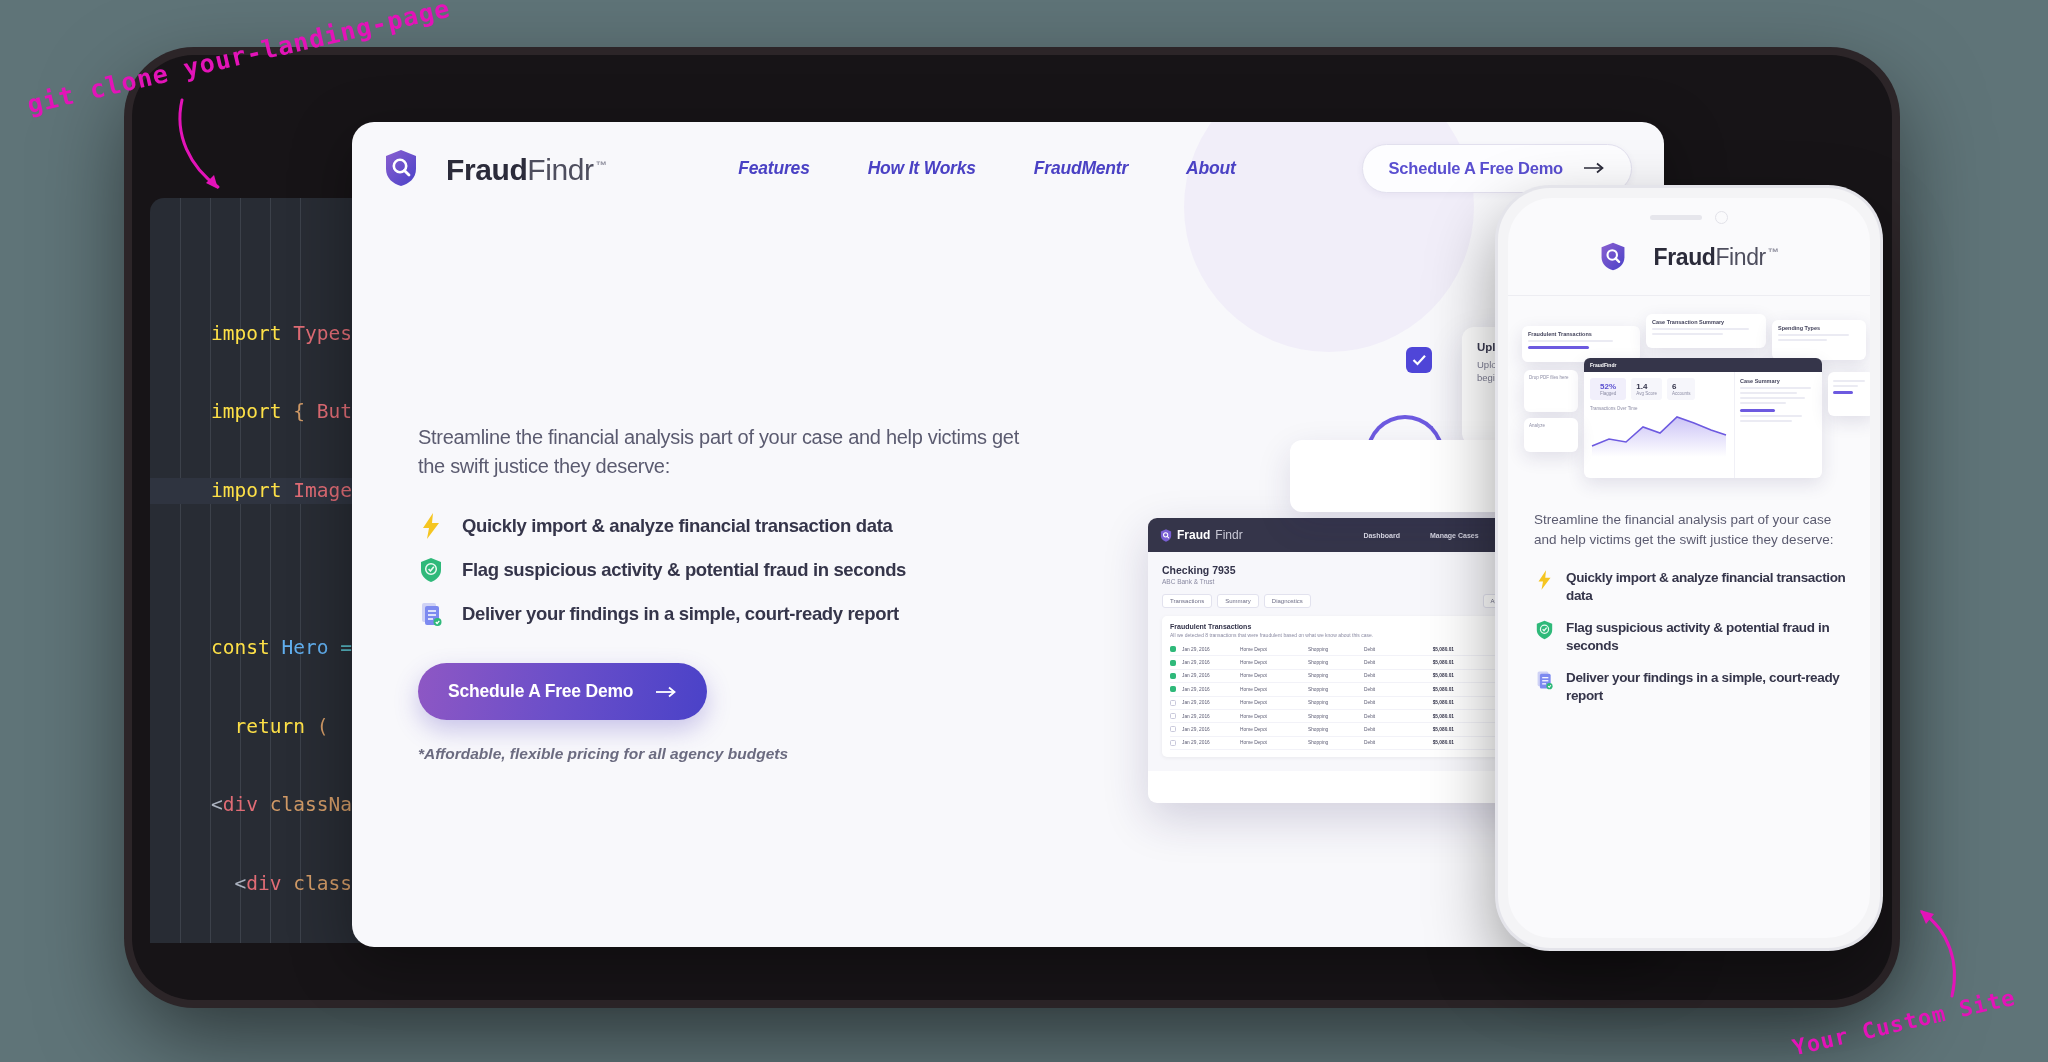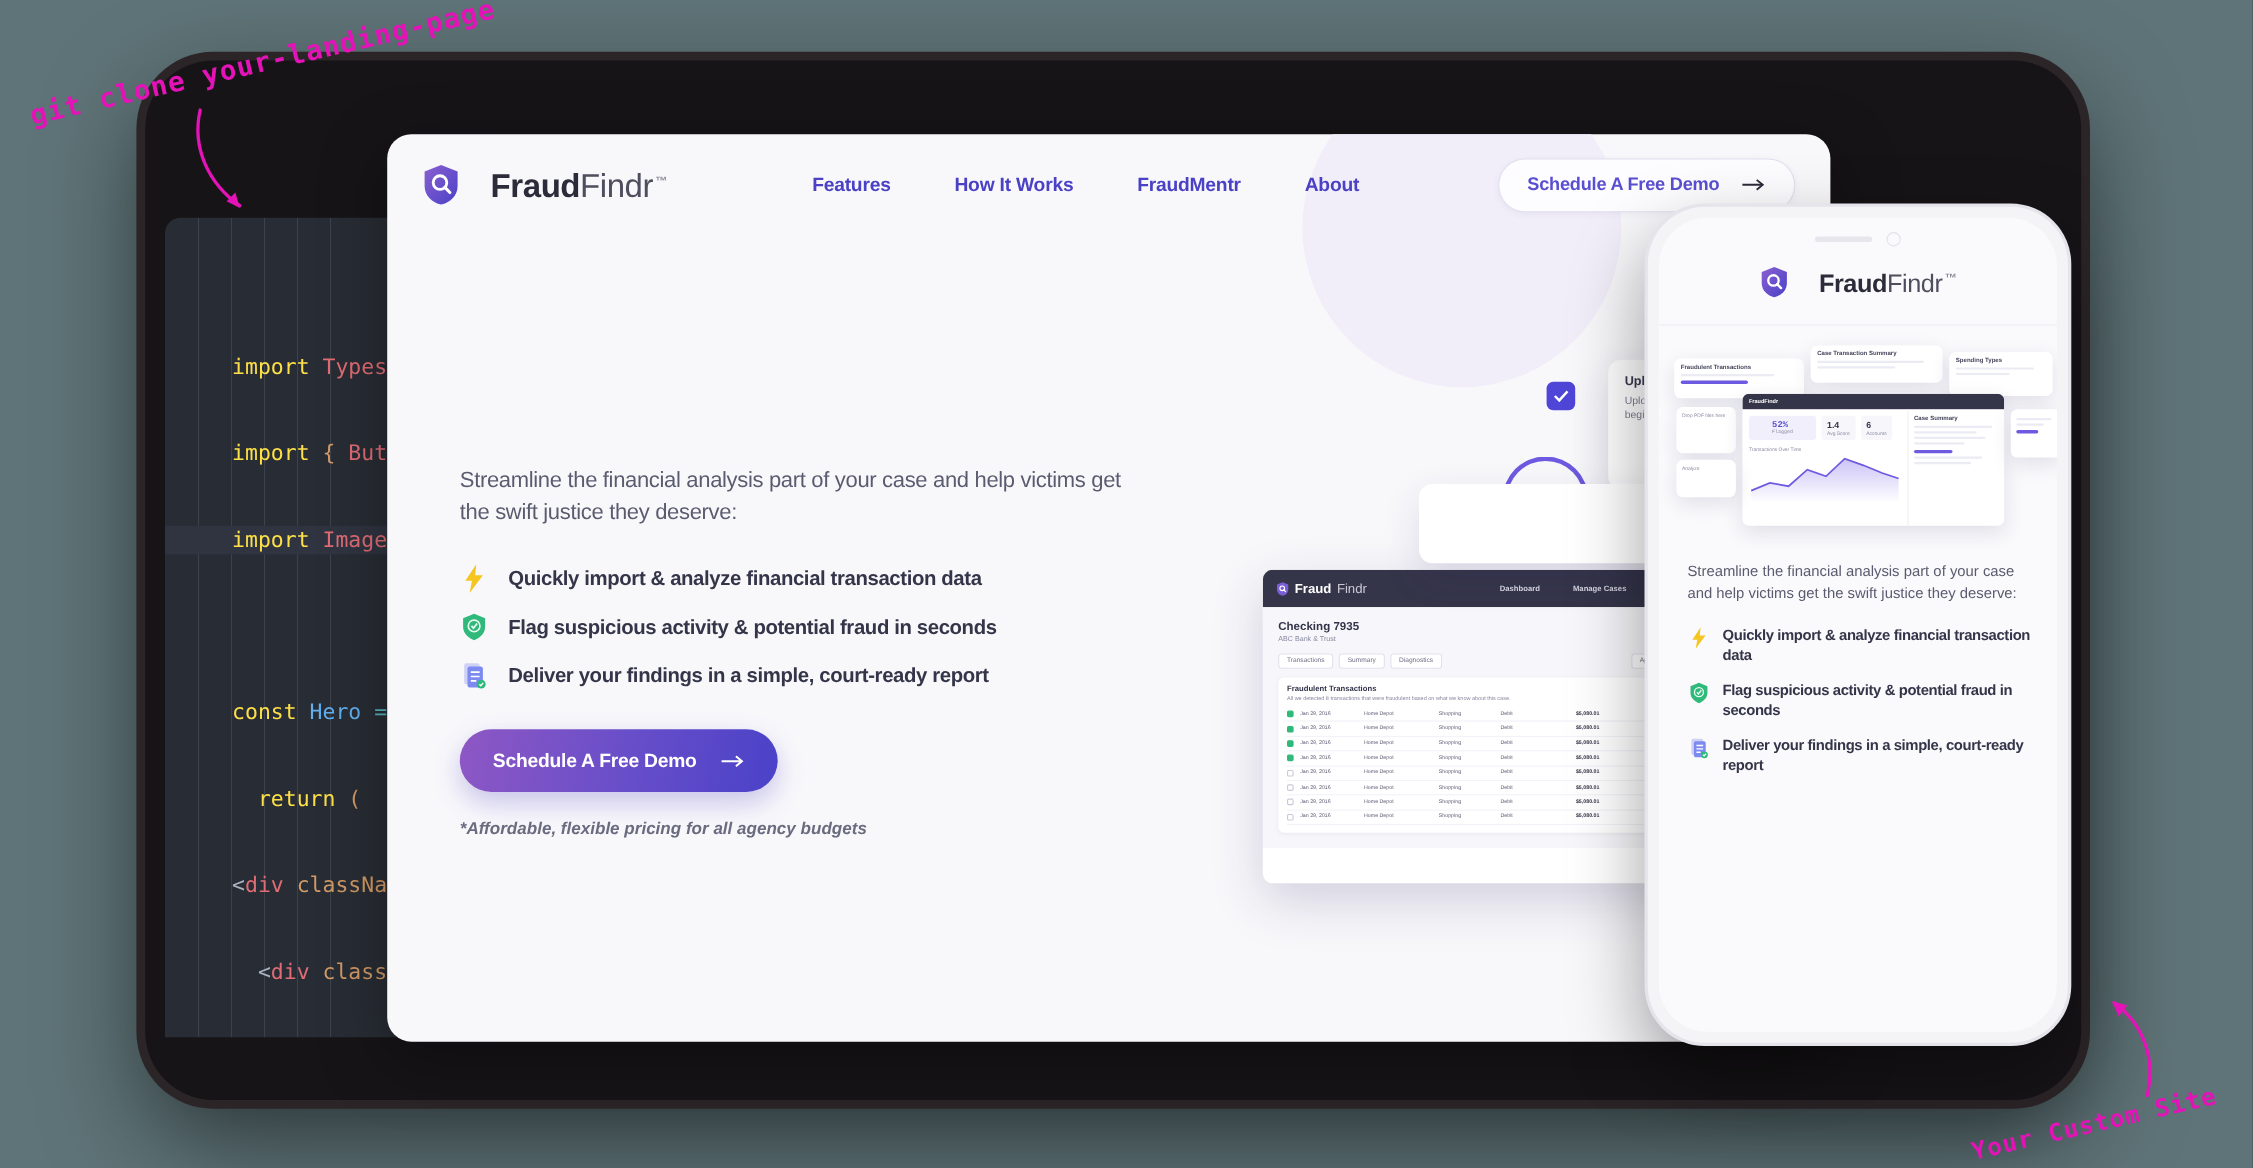--- a/index.html
+++ b/index.html
@@ -91,21 +91,21 @@
     display: flex; align-items: center; padding: 0 32px;
     z-index: 4;
   }
   .brand { display: flex; align-items: flex-end; gap: 28px; }
   .brand-name { font-size: 30px; font-weight: 700; color: #2b2b3a; letter-spacing: -.4px; }
   .brand-name .thin { font-weight: 400; color: #4e4e5e; }
   .tm { font-size: 11px; color: #8b8b9a; vertical-align: super; margin-left: 2px; }
   #site-nav { display: flex; gap: 58px; margin-left: 132px; }
   #site-nav a {
     font-size: 17.5px; font-weight: 600; color: #4a41c4;
-    text-decoration: none; letter-spacing: -.2px;
+    text-decoration: none; letter-spacing: -.2px; font-style: italic;
   }
   #hdr-demo-btn {
     margin-left: auto;
     display: flex; align-items: center; gap: 20px;
     border: 1.5px solid #e2e0ee; border-radius: 40px;
     padding: 14px 26px; background: #fdfdff;
     box-shadow: 0 2px 7px rgba(60,50,120,.06);
   }
   #hdr-demo-btn .lbl { font-size: 16.5px; font-weight: 700; color: #5a4fd0; letter-spacing: -.2px; }
 
@@ -548,21 +548,21 @@
         <div class="sm">Drop PDF files here</div>
       </div>
 
       <div class="pg" style="left:66px; top:52px; width:238px; height:120px; padding:0; overflow:hidden;">
         <div style="height:14px; background:#35354a; display:flex; align-items:center; padding:0 6px; color:#fff; font-size:5px; font-weight:700;">
           <span>FraudFindr</span>
         </div>
         <div style="display:flex; height:106px;">
           <div style="width:150px; padding:6px;">
             <div style="display:flex; gap:5px;">
-              <div style="background:#f1effb; border-radius:3px; padding:4px 21px;font-family:Liberation Mono, monospace;">
+              <div style="background:#f1effb; border-radius:3px; padding:4px 10px;">
                 <div style="font-size:8px; font-weight:700; color:#5a4fd0;">52%</div>
                 <div class="sm">Flagged</div>
               </div>
               <div style="background:#f6f6fb; border-radius:3px; padding:4px 5px;">
                 <div style="font-size:8px; font-weight:700; color:#33334a;">1.4</div>
                 <div class="sm">Avg Score</div>
               </div>
               <div style="background:#f6f6fb; border-radius:3px; padding:4px 5px;">
                 <div style="font-size:8px; font-weight:700; color:#33334a;">6</div>
                 <div class="sm">Accounts</div>

